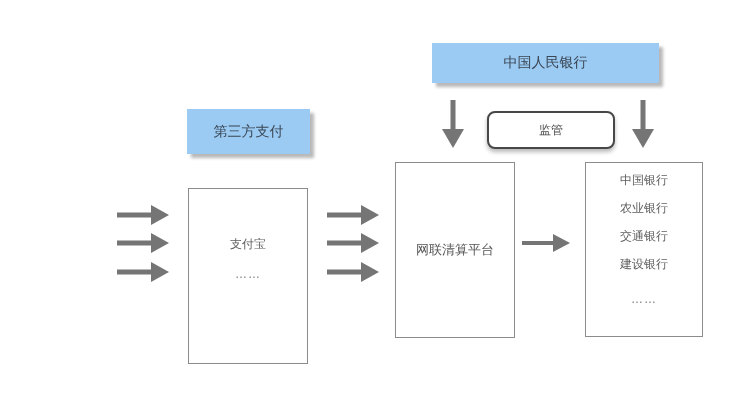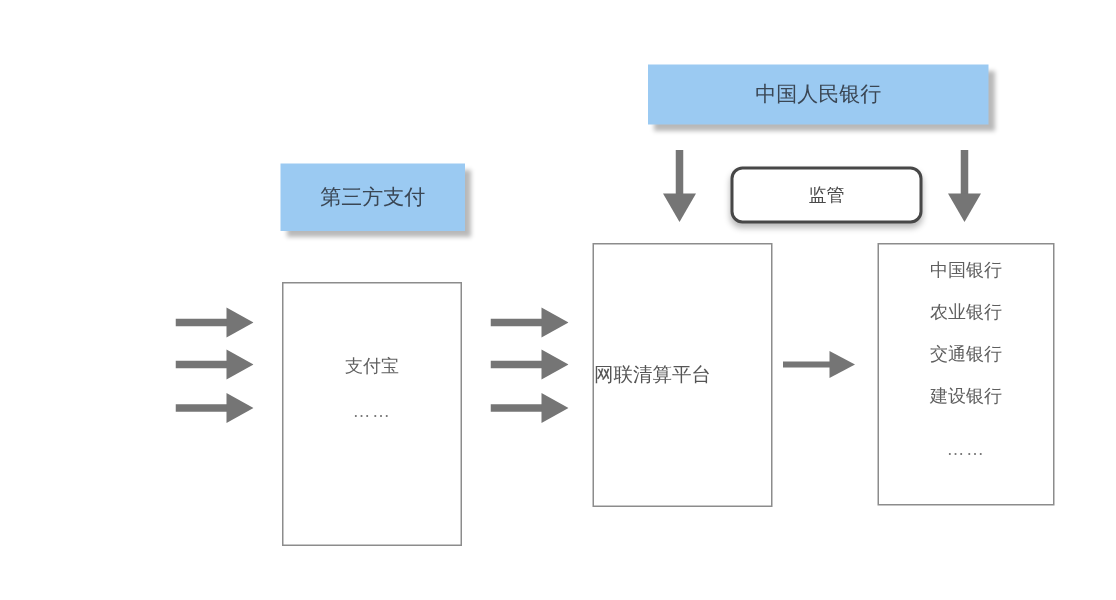--- a/index.html
+++ b/index.html
@@ -47,21 +47,21 @@
     position: absolute;
     background: #ffffff;
     border: 1px solid #8c8c8c;
     box-sizing: border-box;
     color: #5f5f5f;
     font-size: 12px;
     text-align: center;
   }
   .tp-list   { left: 188px; top: 162px; width: 120px; height: 176px; padding-top: 41px; margin-top: 26px; }
   .clearing  { left: 395px; top: 162px; width: 120px; height: 176px;
-               display: flex; align-items: center; 
+               display: flex; align-items: center; justify-content: center;
                font-size: 13px; color: #555555; }
   .banks     { left: 585px; top: 162px; width: 118px; height: 175px; padding-top: 3px; }
   .listbox .li { line-height: 28px; }
   .tp-list .li-dots { margin-top: 2px; letter-spacing: 1px; color: #7a7a7a; }
   .banks  .li-dots { margin-top: 7px; letter-spacing: 1px; color: #7a7a7a; }
   
   .arrow { position: absolute; }
   .arrow svg { display: block; }
   .arrow-fill { fill: #757575; }
   .ar-a1 { left: 117px; top: 204px; }

